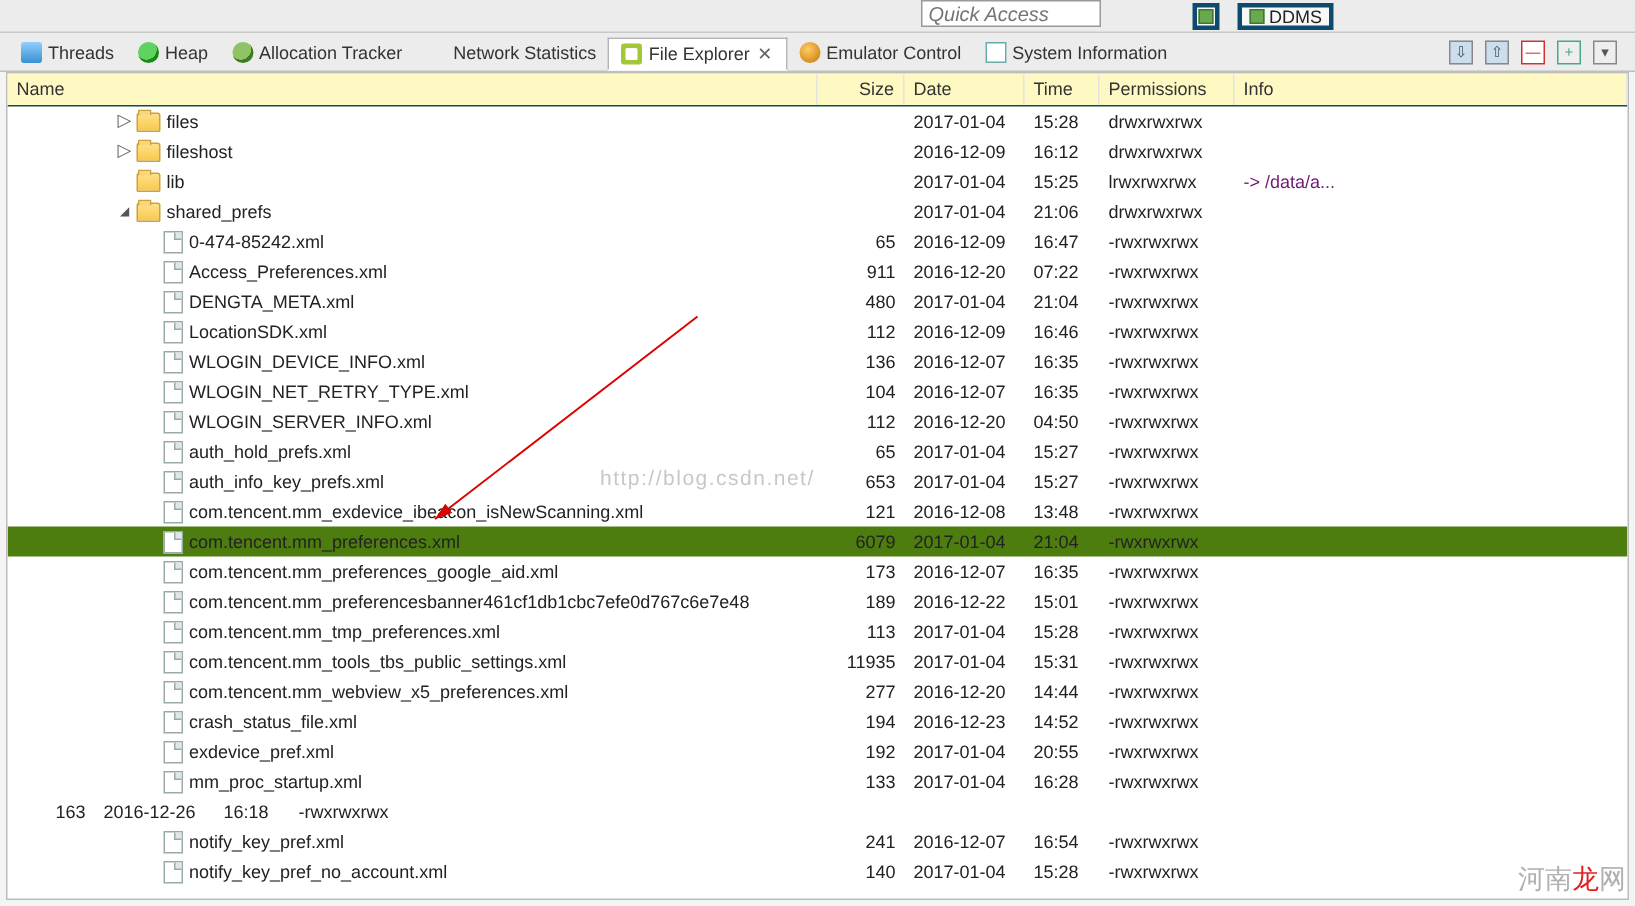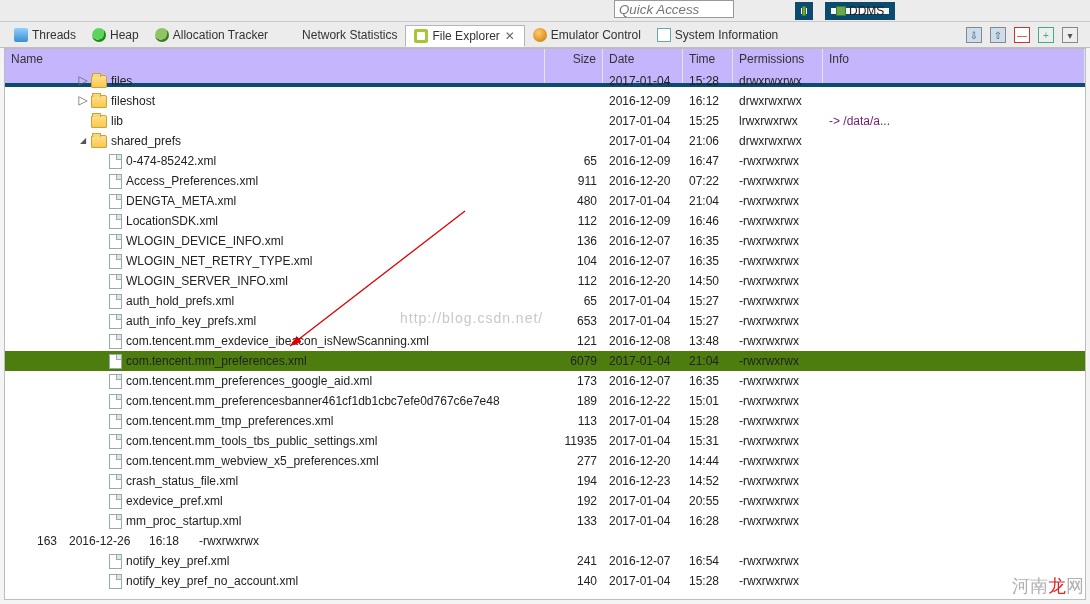--- a/index.html
+++ b/index.html
@@ -2,21 +2,21 @@
 <html><head>
 <meta charset="utf-8">
 <style>
   * { box-sizing: border-box; margin: 0; padding: 0; }
   html, body { width: 1090px; height: 604px; overflow: hidden; font-family: "Segoe UI", Tahoma, sans-serif; font-size: 12px; color: #222; background: #f4f4f4; }
   body { position: relative; }
 
   
   .topbar { position: absolute; top: 0; left: 0; right: 0; height: 22px; background: #ececec; border-bottom: 1px solid #c8c8c8; }
   .quickaccess { position: absolute; top: 0; left: 614px; width: 120px; height: 18px; background: #fff; border: 1px solid #999; padding: 1px 4px; color: #aaa; font-style: italic; }
-  .persp-box { position: absolute; top: 2px; height: 18px; border: 6px solid #0c4a6e; background: #f8f8f8; padding: 1px 5px; display: flex; align-items: center; gap: 3px; }
+  .persp-box { position: absolute; top: 2px; height: 18px; border: 3px solid #0c4a6e; background: #f8f8f8; padding: 1px 5px; display: flex; align-items: center; gap: 3px; }
   .persp-icon { width: 10px; height: 10px; background: #6aa84f; border: 1px solid #3d7a2c; }
   .ddms      { left: 825px; }
   .ddms2     { left: 795px; width: 18px; padding: 1px; justify-content: center; }
 
   
   .tabs { position: absolute; top: 22px; left: 0; right: 0; height: 26px; background: #ececec; border-bottom: 1px solid #bfbfbf; display: flex; align-items: center; padding-left: 6px; white-space: nowrap; }
   .tab { display: flex; gap: 4px; padding: 3px 8px; color: #333; cursor: default; }
   .tab.active { background: #fff; border: 1px solid #b5b5b5; border-bottom: 1px solid #fff; position: relative; top: 1px; }
   .tab .ic { width: 14px; height: 14px; display: inline-block; }
   .ic-threads  { background: linear-gradient(#8fd0ff,#3a8fcf); border-radius: 2px; }
@@ -31,21 +31,21 @@
   .close-x     { width:12px;text-align:center;color:#666;cursor:pointer; }
 
   .rightbtns { position:absolute; top:24px; right:12px; height:22px; display:flex; gap:8px; align-items:center;}
   .rb { width:16px; height:16px; border:1px solid #888; background:#eee; display:flex; align-items:center; justify-content:center; font-size:10px; color:#555;}
   .rb.red { border-color:#c33; color:#c33; background:#fff;}
   .rb.plus { border-color:#4a8; color:#4a8;}
   .rb.phone{ background:#cde;}
 
   
   .panel { position:absolute; top:48px; left:4px; right:4px; bottom:4px; background:#fff; border:1px solid #bcbcbc; overflow:hidden;}
-  .cols  { display:flex; height:38px; border-bottom:4px solid #0c4a6e; background:#c4b5fd; }
+  .cols  { display:flex; height:22px; border-bottom:1px solid #0c4a6e; background:#fef9c3; }
   .col   { border-right:1px solid #e4e4e4; padding:3px 6px; color:#333; }
   .c-name{ flex: 0 0 540px; }
   .c-size{ flex: 0 0 58px; text-align:right;}
   .c-date{ flex: 0 0 80px;}
   .c-time{ flex: 0 0 50px;}
   .c-perm{ flex: 0 0 90px;}
   .c-info{ flex: 1 1 auto;}
 
   .tree { position:absolute; top:22px; left:0; right:0; bottom:0; overflow:auto; }
   .row  { display:flex; height:20px; align-items:center; }
@@ -271,21 +271,21 @@
       </div>
       <div class="row">
         <div class="cell name">
           <span class="indent" style="width: 90px;"></span>
           <span class="expander"></span>
           <span class="fileico"></span>
           <span>WLOGIN_SERVER_INFO.xml</span>
         </div>
         <div class="cell size">112</div>
         <div class="cell date">2016-12-20</div>
-        <div class="cell time">14:50</div>
+        <div class="cell time">04:50</div>
         <div class="cell perm">-rwxrwxrwx</div>
         <div class="cell info"></div>
       </div>
       <div class="row">
         <div class="cell name">
           <span class="indent" style="width: 90px;"></span>
           <span class="expander"></span>
           <span class="fileico"></span>
           <span>auth_hold_prefs.xml</span>
         </div>

